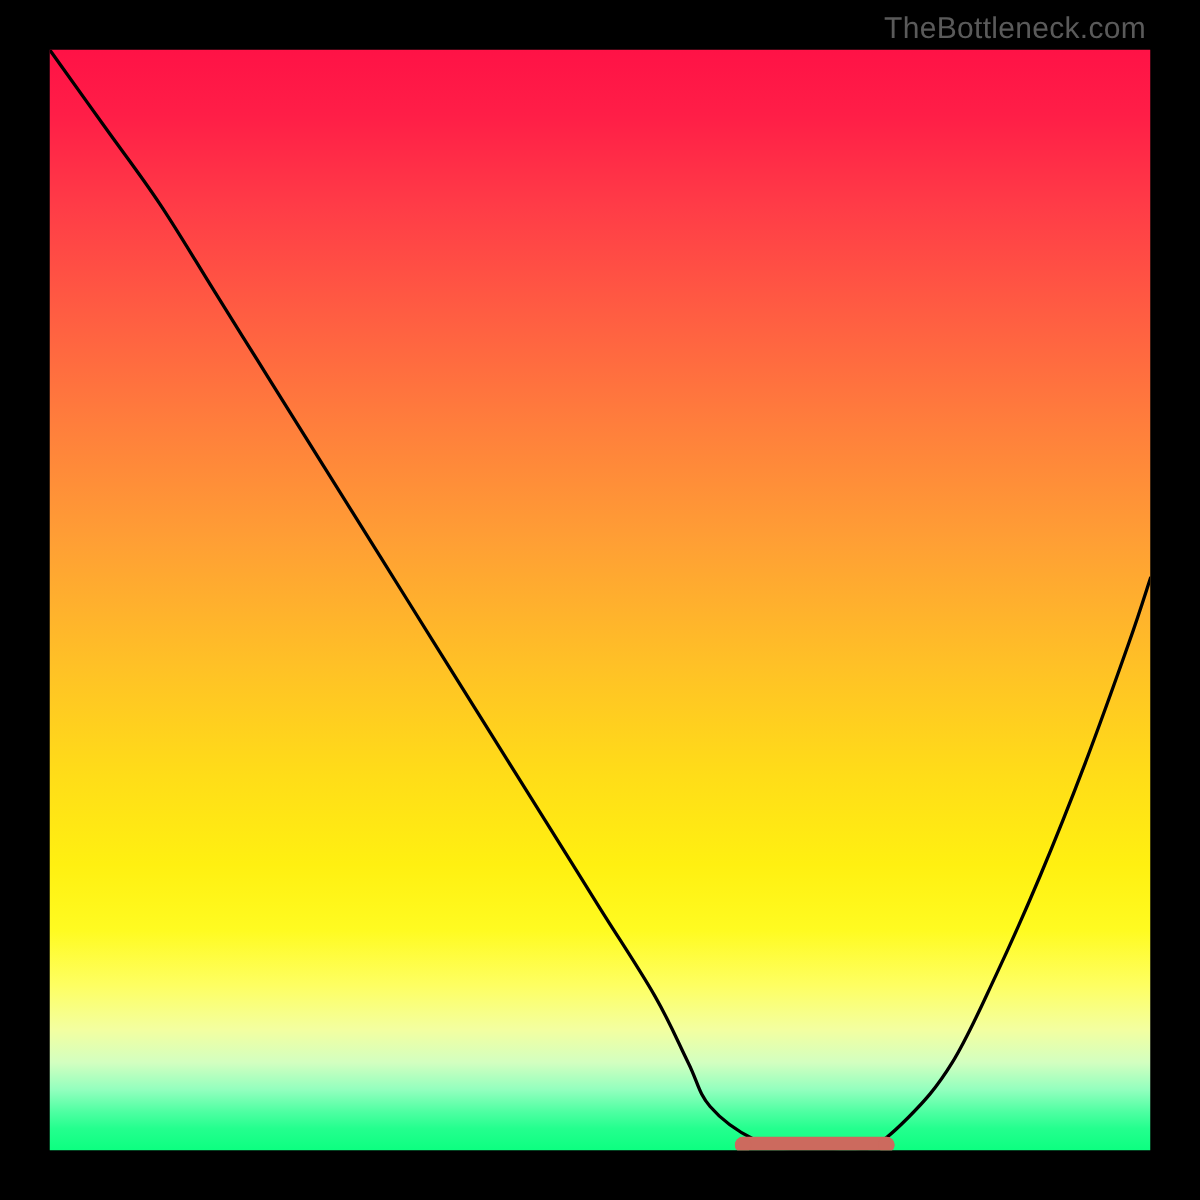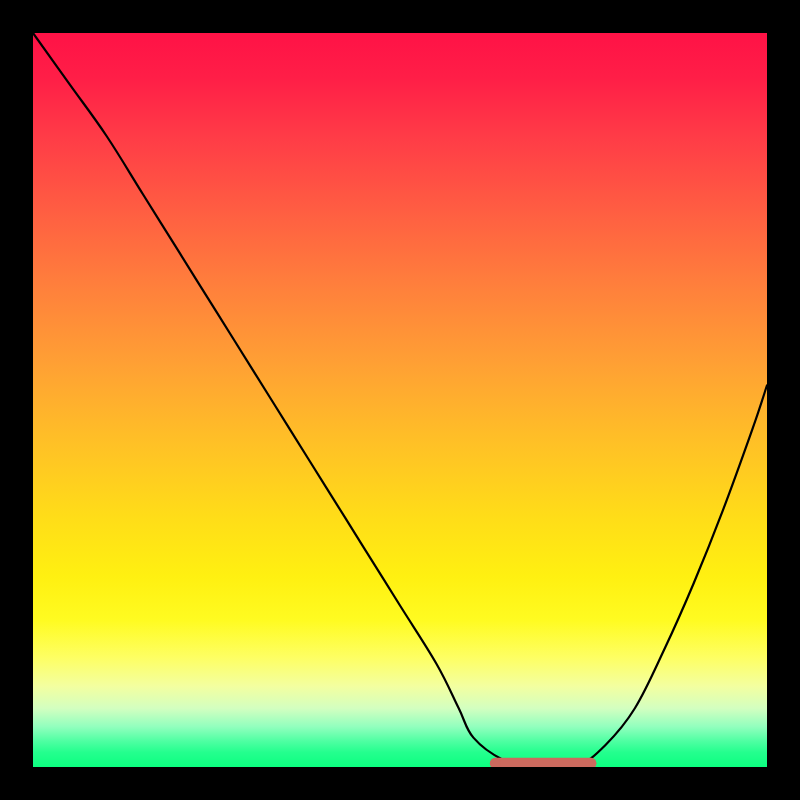--- a/index.html
+++ b/index.html
@@ -72,20 +72,21 @@
   }
   .flat-dot {
     fill: #cc6a5e;
   }
 </style>
 </head>
 <body>
 
 <div class="frame">
 
+  <div class="watermark">TheBottleneck.com</div>
 
   <div class="plot-area">
     <div class="gradient-bg"></div>
 
     <svg class="curve" viewBox="0 0 734 734" preserveAspectRatio="none">
       <path id="main-curve" class="data-curve" d="M 0.00 0.00 C 6.61 9.25, 23.49 32.88, 36.70 51.38 C 49.91 69.88, 60.19 82.94, 73.40 102.76 C 86.61 122.58, 96.89 140.34, 110.10 161.48 C 123.31 182.62, 133.59 199.06, 146.80 220.20 C 160.01 241.34, 170.29 257.78, 183.50 278.92 C 196.71 300.06, 206.99 316.50, 220.20 337.64 C 233.41 358.78, 243.69 375.22, 256.90 396.36 C 270.11 417.50, 280.39 433.94, 293.60 455.08 C 306.81 476.22, 317.09 492.66, 330.30 513.80 C 343.51 534.94, 353.79 551.38, 367.00 572.52 C 380.21 593.66, 393.13 612.74, 403.70 631.24 C 414.27 649.74, 419.11 662.07, 425.72 675.28 C 432.33 688.49, 432.47 695.39, 440.40 704.64 C 448.33 713.89, 459.19 721.38, 469.76 726.66 C 480.33 731.94, 491.19 732.68, 499.12 734.00 C 507.05 735.32, 505.87 734.00, 513.80 734.00 C 521.73 734.00, 532.59 737.96, 543.16 734.00 C 553.73 730.04, 561.95 722.55, 572.52 711.98 C 583.09 701.41, 591.31 692.46, 601.88 675.28 C 612.45 658.10, 620.67 639.02, 631.24 616.56 C 641.81 594.10, 650.03 575.60, 660.60 550.50 C 671.17 525.40, 679.39 504.85, 689.96 477.10 C 700.53 449.35, 711.39 418.82, 719.32 396.36 C 727.25 373.90, 731.36 360.25, 734.00 352.32"></path>
       <line id="flat-line" class="flat-segment" x1="462.42" y1="730.33" x2="557.84" y2="730.33"></line>
       <circle id="flat-dot-l" class="flat-dot" r="5.5" cx="462.42" cy="730.33"></circle>
       <circle id="flat-dot-r" class="flat-dot" r="5.5" cx="557.84" cy="730.33"></circle>
     </svg>

